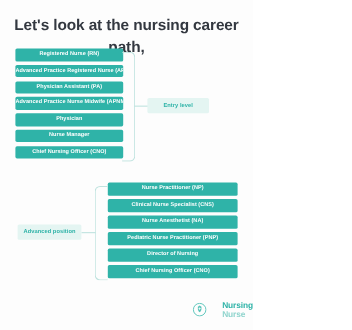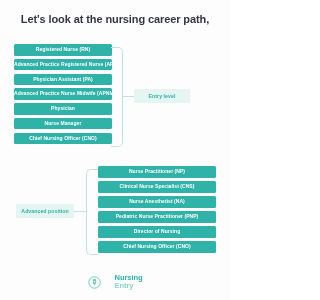--- a/index.html
+++ b/index.html
@@ -21,21 +21,21 @@
     background: #fdfdfd;
   }
 
   
   .title {
     position: absolute;
     top: 12px;
     left: 12px;
     width: 206px;
     text-align: center;
-    font-size: 11px;
+    font-size: 14px;
     font-weight: bold;
     line-height: 1.45;
     color: #333840;
     letter-spacing: -0.1px;
   }
   .title .line { display: block; }
 
   
   .entry-group {
     position: absolute;
@@ -136,21 +136,21 @@
   }
 
   
   .logo {
     position: absolute;
     top: 274px;
     left: 0;
     width: 230px;
     display: flex;
     align-items: center;
-    justify-content: center;
+    justify-content: flex-end;
     gap: 14px;
   }
   .logo-mark {
     width: 13px;
     height: 13px;
     flex: 0 0 auto;
   }
   .logo-text {
     display: flex;
     flex-direction: column;
@@ -212,17 +212,17 @@
     <span class="logo-mark">
       <svg viewBox="0 0 24 24" width="13" height="13" aria-hidden="true">
         <circle cx="12" cy="12" r="10.5" fill="none" stroke="#5BC5BB" stroke-width="1.6"></circle>
         <path d="M12 5.2 L15 7 L15 10.4 C15 13.1 13.7 15.2 12 16.2 C10.3 15.2 9 13.1 9 10.4 L9 7 Z" fill="#5BC5BB"></path>
         <rect x="11.4" y="8.4" width="1.2" height="4" fill="#ffffff"></rect>
         <rect x="10" y="9.8" width="4" height="1.2" fill="#ffffff"></rect>
       </svg>
     </span>
     <span class="logo-text">
       <span class="t1">Nursing</span>
-      <span class="t2">Entry</span>
+      <span class="t2">Nurse</span>
     </span>
   </div>
 
 </div>
 
 </body></html>

